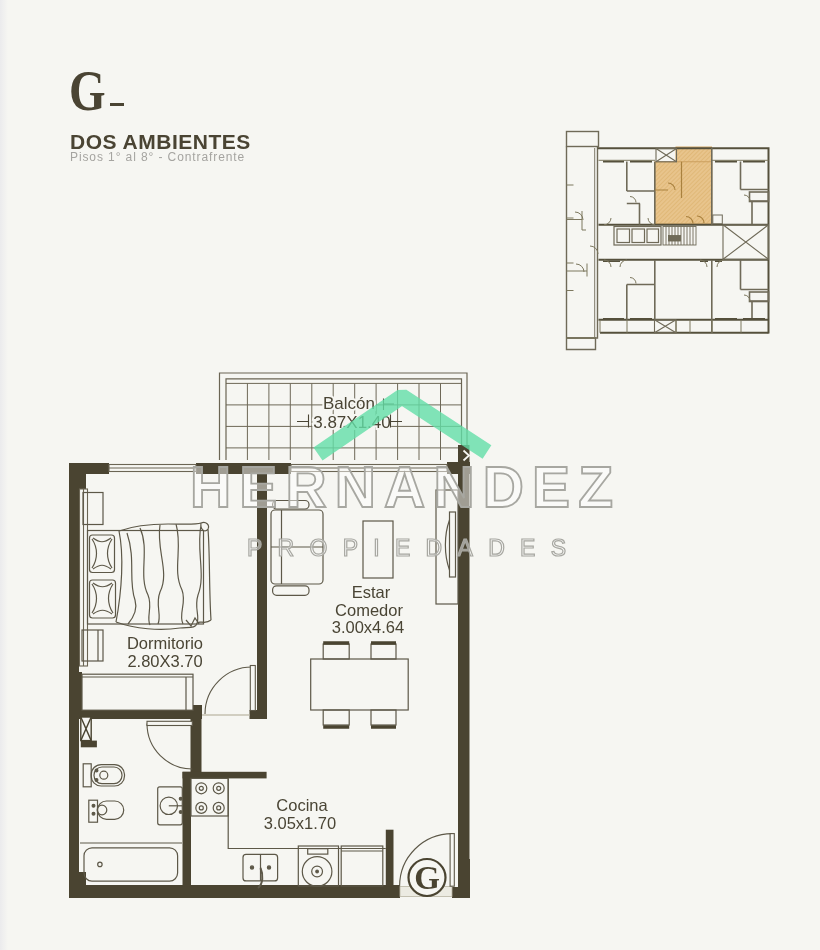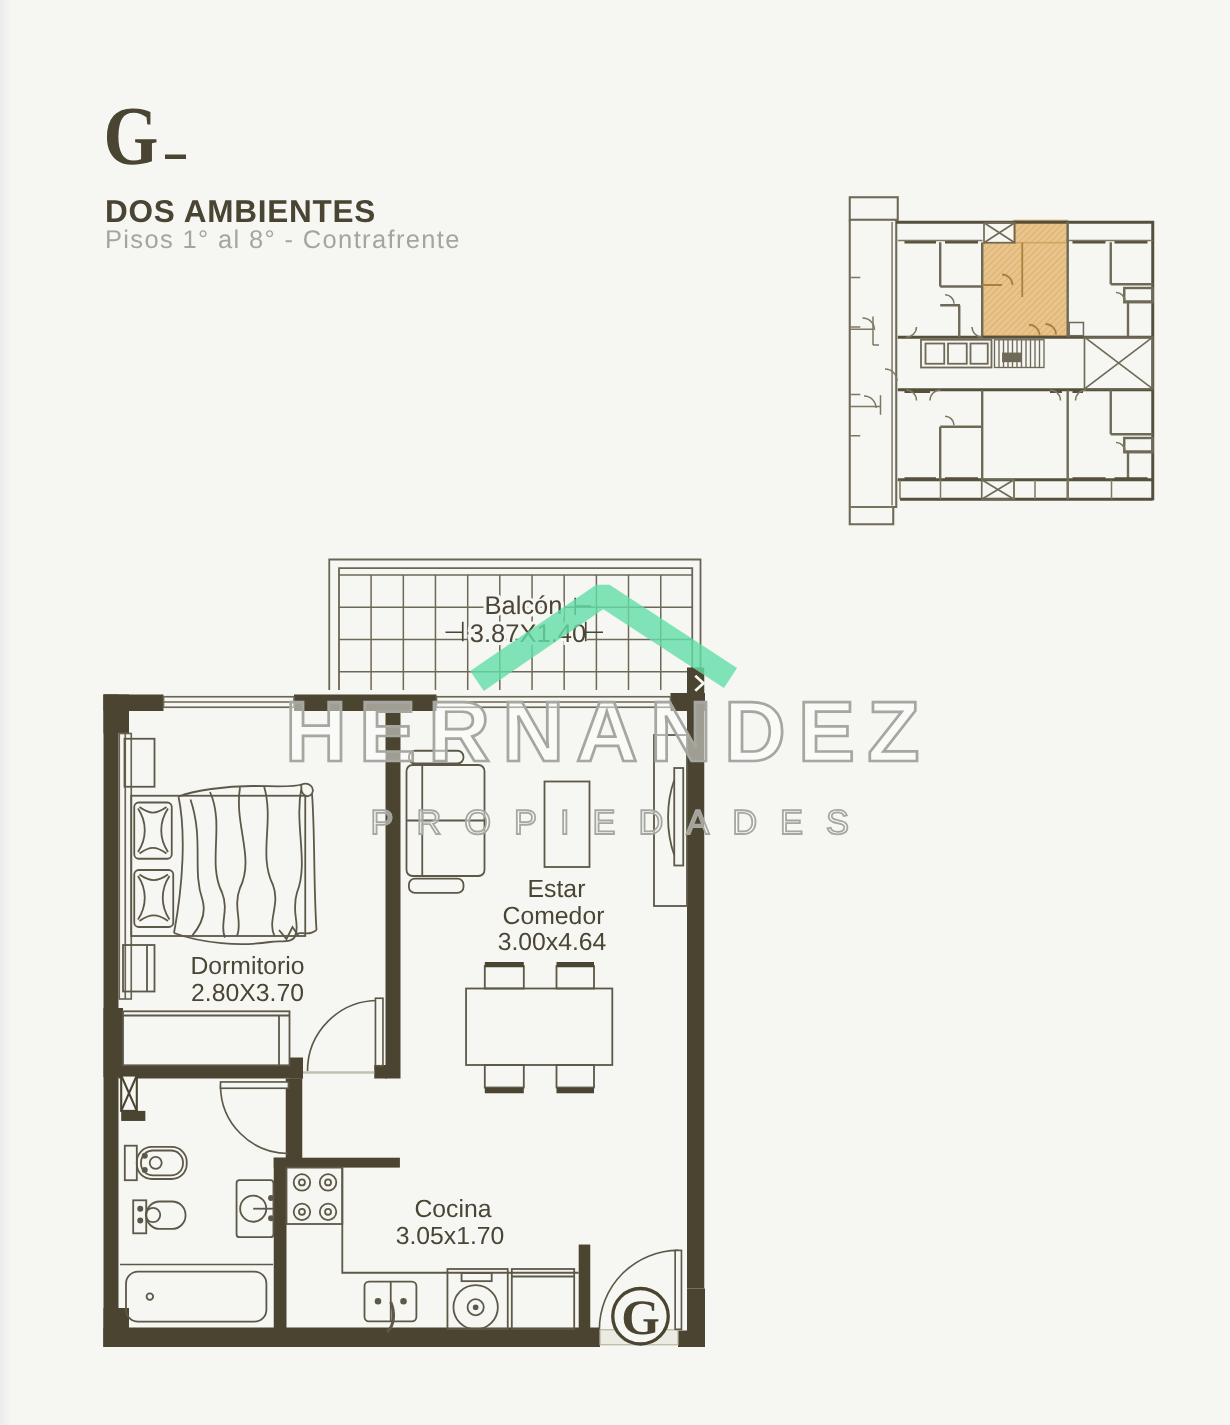--- a/index.html
+++ b/index.html
@@ -10,21 +10,21 @@
 <body>
 
 <div class="abs" style="left:0;top:0;width:8px;height:950px;background:linear-gradient(90deg,#ebebed,#f6f6f2)"></div>
 
 <div class="abs" style="left:69px;top:63px;font-family:'Liberation Serif',serif;font-weight:bold;font-size:56px;color:#4a4433;line-height:1;transform:scaleX(0.84);transform-origin:left top">G</div>
 
 <div class="abs" style="left:109.5px;top:102.5px;width:14px;height:3px;background:#4a4433"></div>
 
 <div class="abs" style="left:70px;top:130px;font-size:21px;font-weight:bold;color:#4a4433;letter-spacing:0.5px">DOS AMBIENTES</div>
 
-<div class="abs" style="left:70px;top:150px;font-size:17px;color:#a5a4a0;letter-spacing:0.9px">Pisos 1° al 8° - Contrafrente</div>
+<div class="abs" style="left:70px;top:150px;font-size:12px;color:#a5a4a0;letter-spacing:0.9px">Pisos 1° al 8° - Contrafrente</div>
 
 <svg class="abs" style="left:555px;top:120px" width="220" height="240" viewBox="555 120 220 240">
 <defs>
 <pattern id="khatch" width="3" height="3" patternTransform="rotate(45)" patternUnits="userSpaceOnUse">
 <rect width="3" height="3" fill="#e8c48c"></rect>
 <line x1="0" y1="0" x2="0" y2="3" stroke="#d8a960" stroke-width="0.9"></line>
 </pattern>
 </defs>
 
 <g stroke="#cfa463" stroke-width="1">

